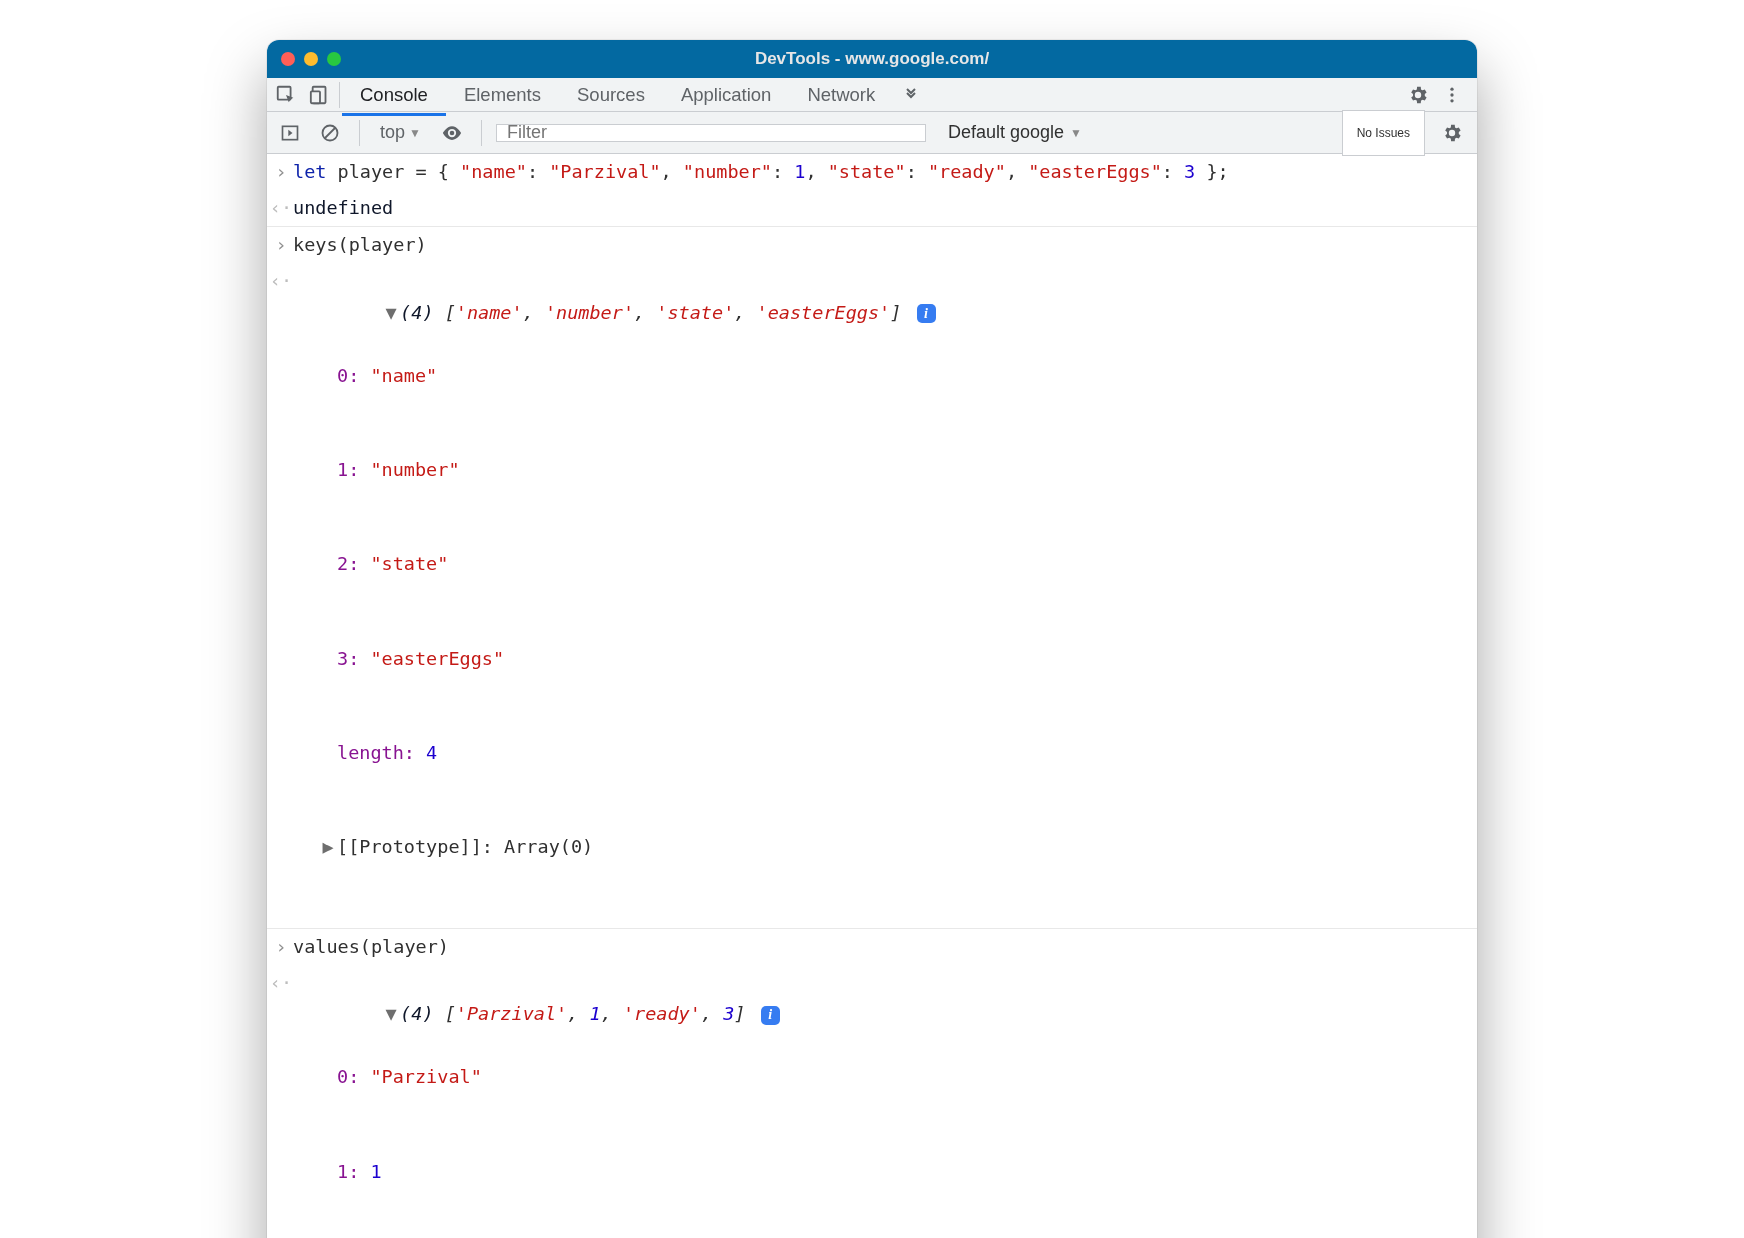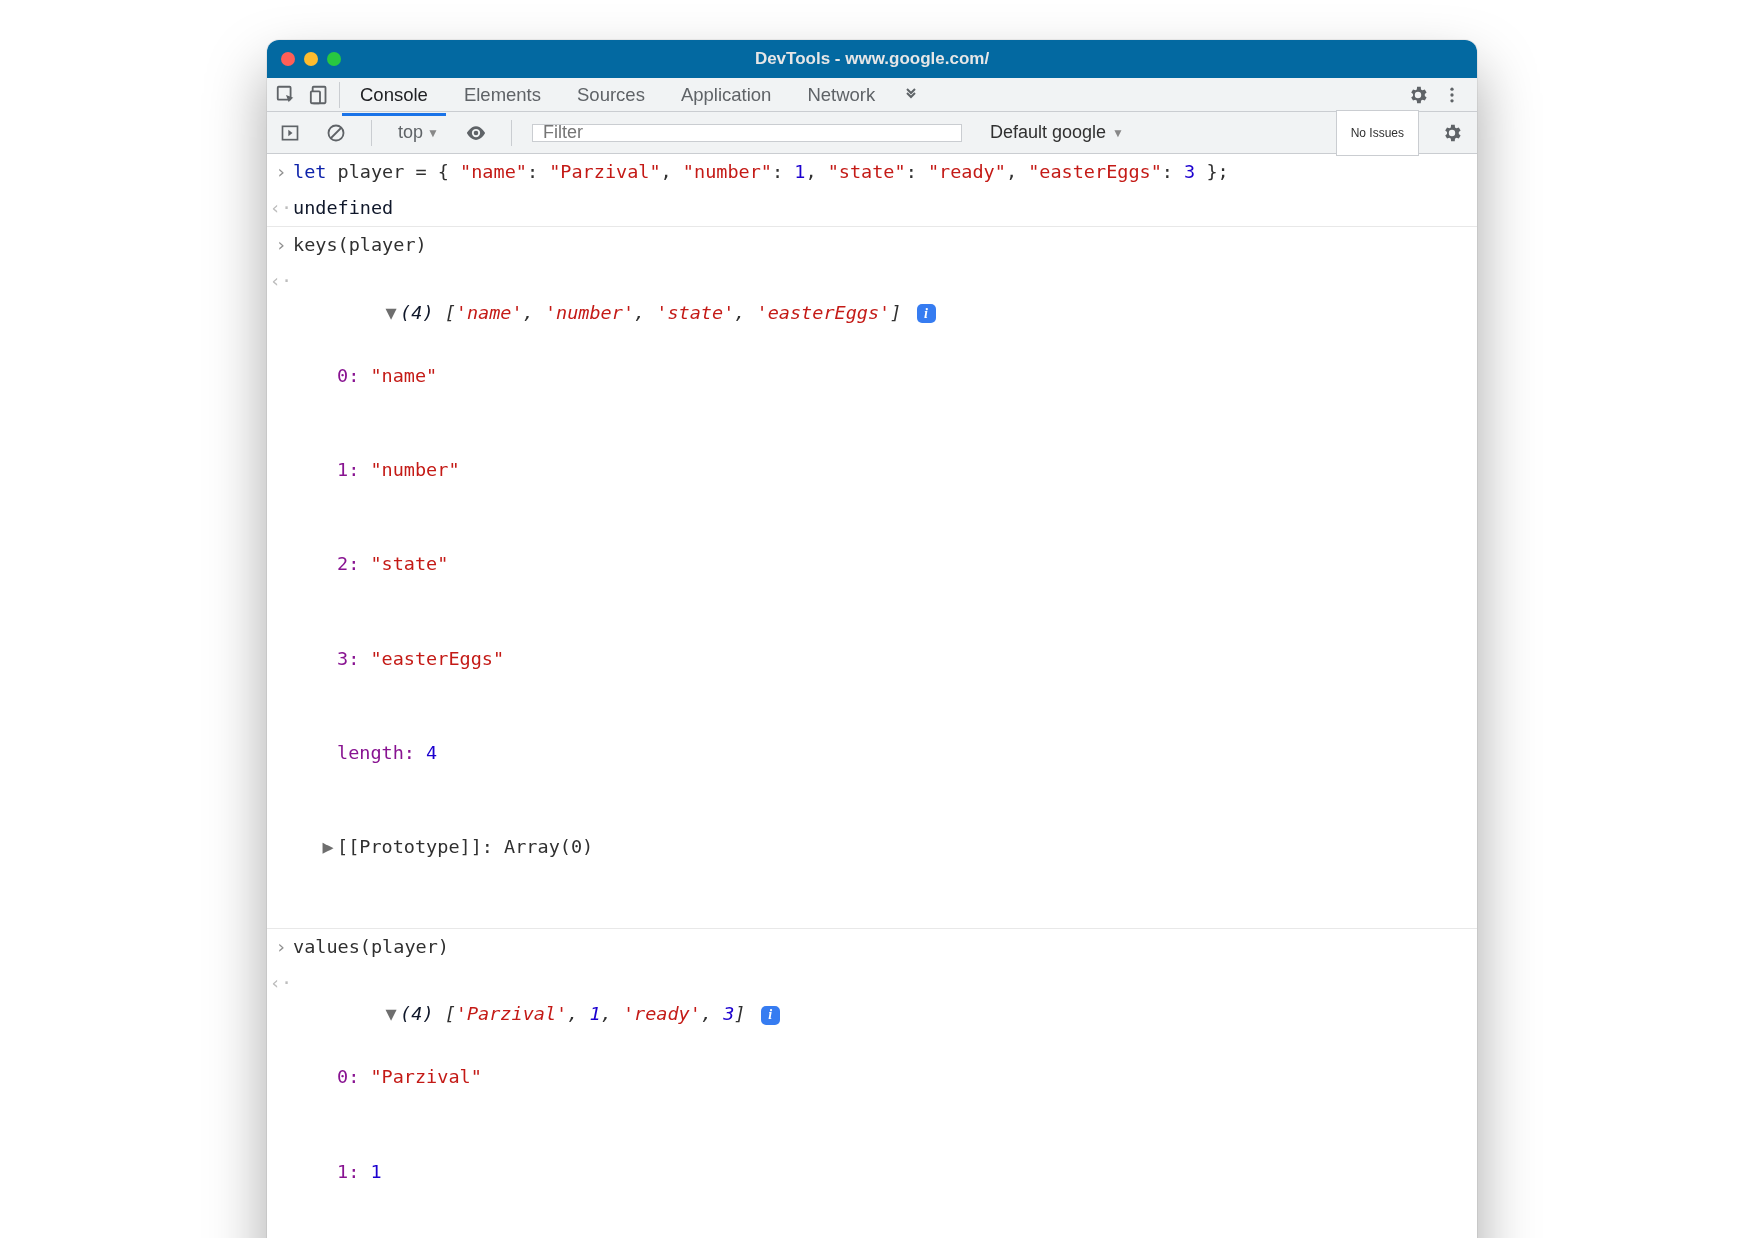--- a/index.html
+++ b/index.html
@@ -52,21 +52,21 @@
     padding: 0 18px; height: 42px; display: flex; align-items: center;
     color: #5f6367; font-size: 18.5px; cursor: pointer;
   }
   .tab.active { color: #202124; border-bottom: 3px solid #1a73e8; font-weight: 500; padding-top:3px; }
   .chev { color: #5f6367; font-size: 18px; padding: 0 10px; cursor: pointer; }
   .spacer { flex: 1; }
   .gear { width: 34px; height: 42px; display: flex; align-items:center; justify-content:center; color:#5f6367; cursor:pointer;}
   
   .toolbar {
     height: 42px; background: #f1f3f4; border-bottom: 1px solid #cacdd1;
-    display: flex; align-items: center; padding: 0 8px; gap: 16px;
+    display: flex; align-items: center; padding: 0 8px; gap: 10px;
   }
   .tool-btn { width: 30px; height: 30px; display:flex; align-items:center; justify-content:center; color:#5f6367; cursor:pointer;}
   .tool-sep { width:1px; height:26px; background:#cacdd1; margin:0 4px; }
   .ctx { display:flex; align-items:center; color:#5f6367; font-size:18px; padding:0 6px; cursor:pointer;}
   .ctx .tri { margin-left:4px; font-size:12px; color:#888; }
   .filter {
     flex: 0 0 430px; height: 18px; background:#fff;
     border:1px solid #cacdd1; padding:0 10px; font-size:18px; color:#303030;
     display:flex; align-items:center;
   }

